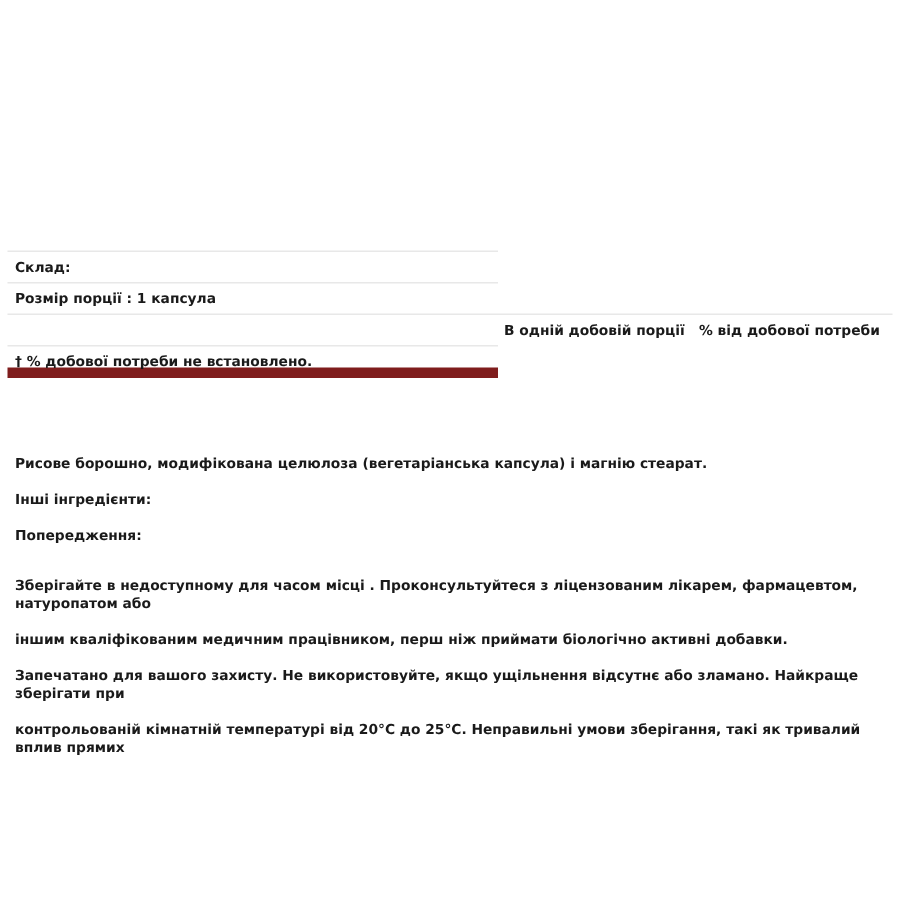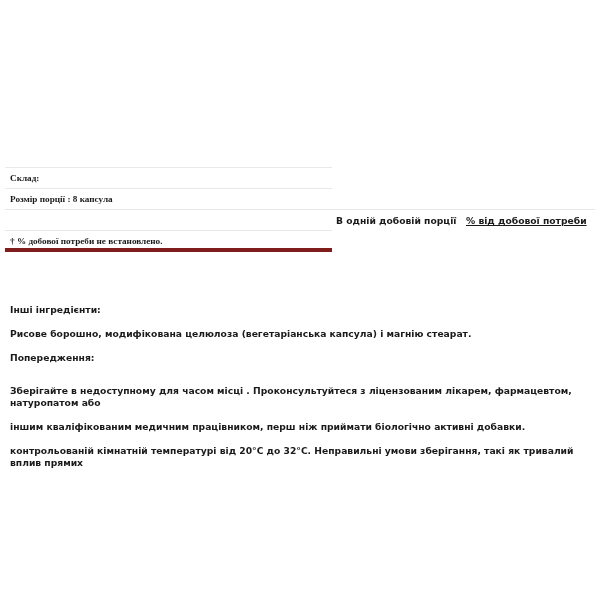--- a/index.html
+++ b/index.html
@@ -24,30 +24,30 @@
       width: 590px;
     }
     .row {
       position: relative;
       height: 21px;
       border-top: 1px solid #e8e8e8;
       box-sizing: border-box;
     }
     .row.short { width: 327px; }
     .row.full { width: 590px; }
-    .row.last { border-bottom: 4px solid #7f1d1d; width: 327px; height: 22px; }
+    .row.last { border-bottom: 7px solid #7f1d1d; width: 327px; height: 22px; }
     .cell {
       position: absolute;
       top: 0;
       line-height: 21px;
       white-space: nowrap;
     }
-    .c1 { left: 5px; font-family: Liberation Serif, serif; }
+    .c1 { left: 5px; }
     .c2 { left: 331px; }
-    .c3 { left: 461px; text-decoration: underline; }
+    .c3 { left: 461px; }
     .sections {
       position: absolute;
       left: 10px;
       top: 298px;
       width: 585px;
     }
     .sec-line {
       line-height: 24px;
       white-space: nowrap;
     }
@@ -59,34 +59,35 @@
     }
   </style>
 </head>
 <body>
 
 <div class="facts">
   <div class="row short">
     <span class="cell c1">Склад:</span>
   </div>
   <div class="row short">
-    <span class="cell c1">Розмір порції : 8 капсула</span>
+    <span class="cell c1">Розмір порції : 1 капсула</span>
   </div>
   <div class="row full">
     <span class="cell c1"></span>
     <span class="cell c2">В одній добовій порції</span>
     <span class="cell c3">% від добової потреби</span>
   </div>
   <div class="row last">
     <span class="cell c1">† % добової потреби не встановлено.</span>
   </div>
 </div>
 
 <div class="sections">
+  <div class="sec-line">Рисове борошно, модифікована целюлоза (вегетаріанська капсула) і магнію стеарат.</div>
   <div class="sec-line">Інші інгредієнти:</div>
-  <div class="sec-line">Рисове борошно, модифікована целюлоза (вегетаріанська капсула) і магнію стеарат.</div>
   <div class="sec-line">Попередження:</div>
   <div class="warning">
     <div>Зберігайте в недоступному для часом місці . Проконсультуйтеся з ліцензованим лікарем, фармацевтом, натуропатом або</div>
     <div>іншим кваліфікованим медичним працівником, перш ніж приймати біологічно активні добавки.</div>
-    <div>контрольованій кімнатній температурі від 20°C до 32°C. Неправильні умови зберігання, такі як тривалий вплив прямих</div>
+    <div>Запечатано для вашого захисту. Не використовуйте, якщо ущільнення відсутнє або зламано. Найкраще зберігати при</div>
+    <div>контрольованій кімнатній температурі від 20°C до 25°C. Неправильні умови зберігання, такі як тривалий вплив прямих</div>
   </div>
 </div>
 
 </body></html>

